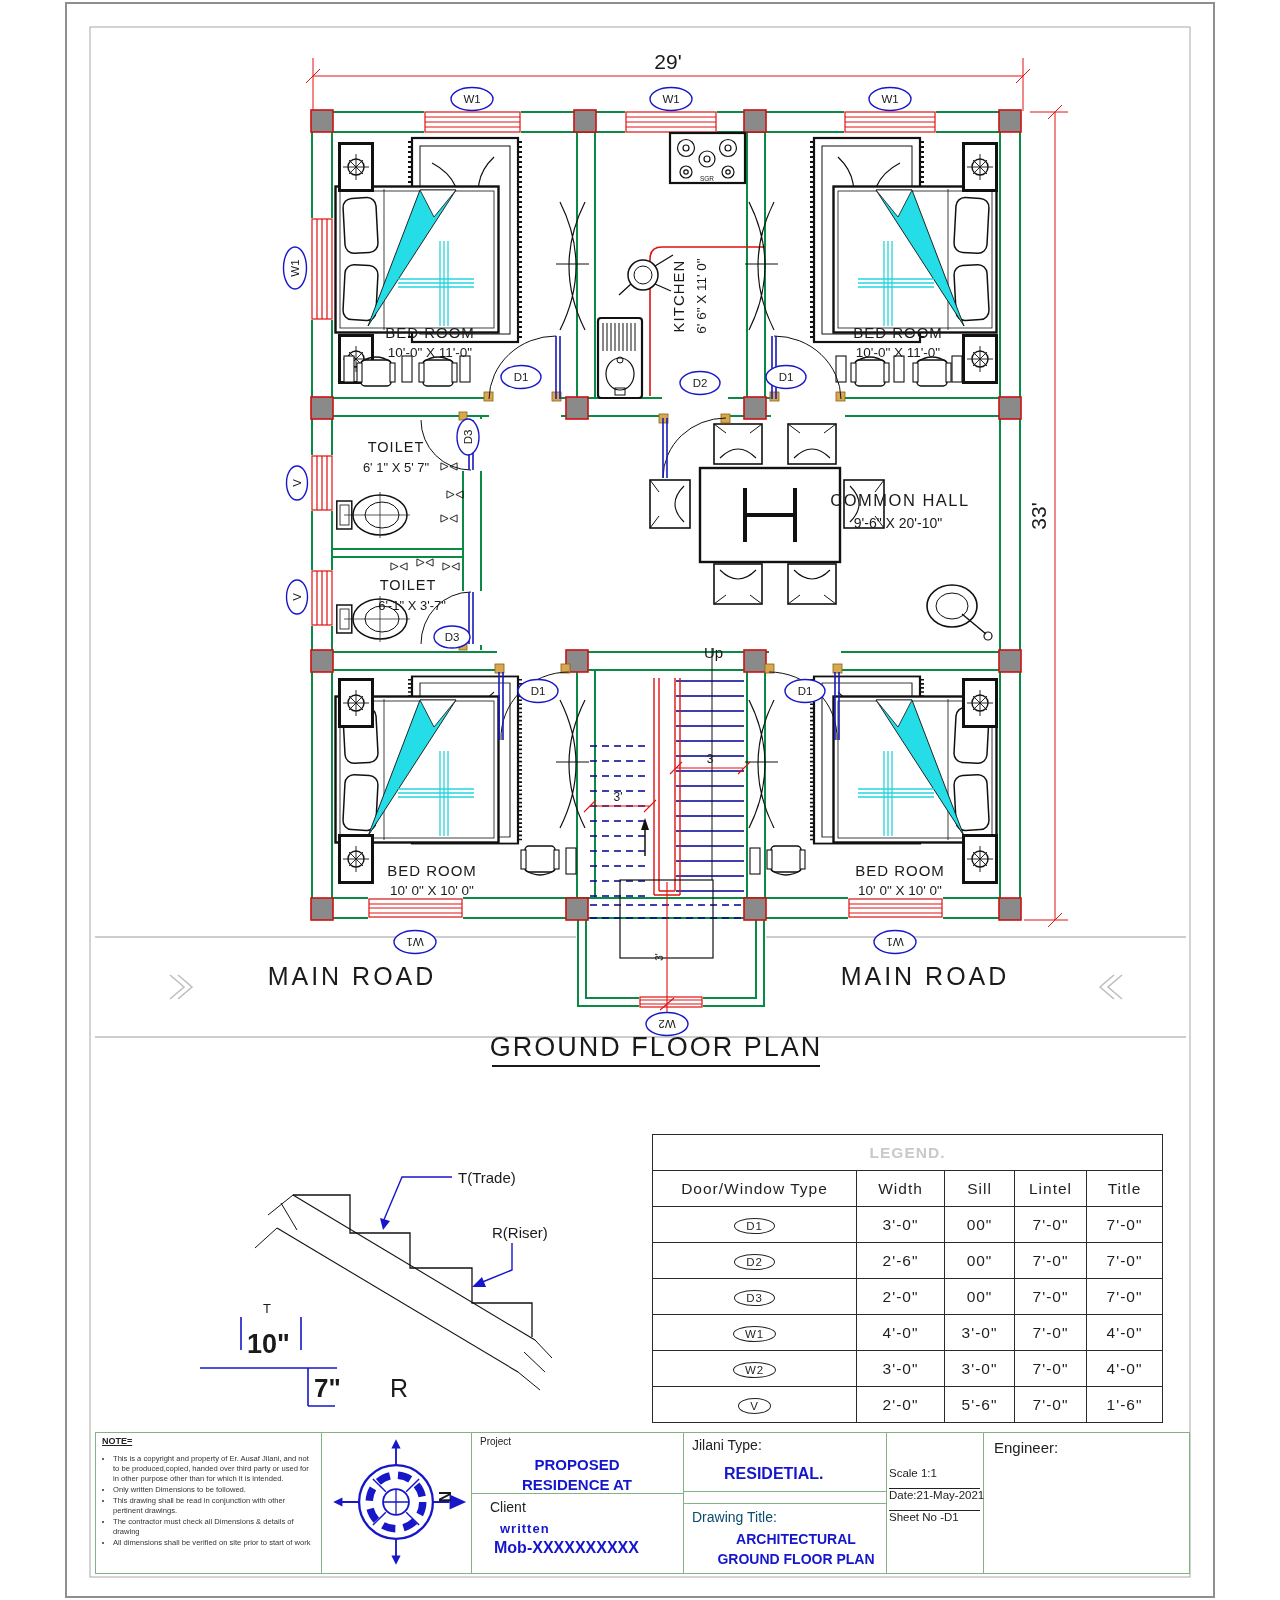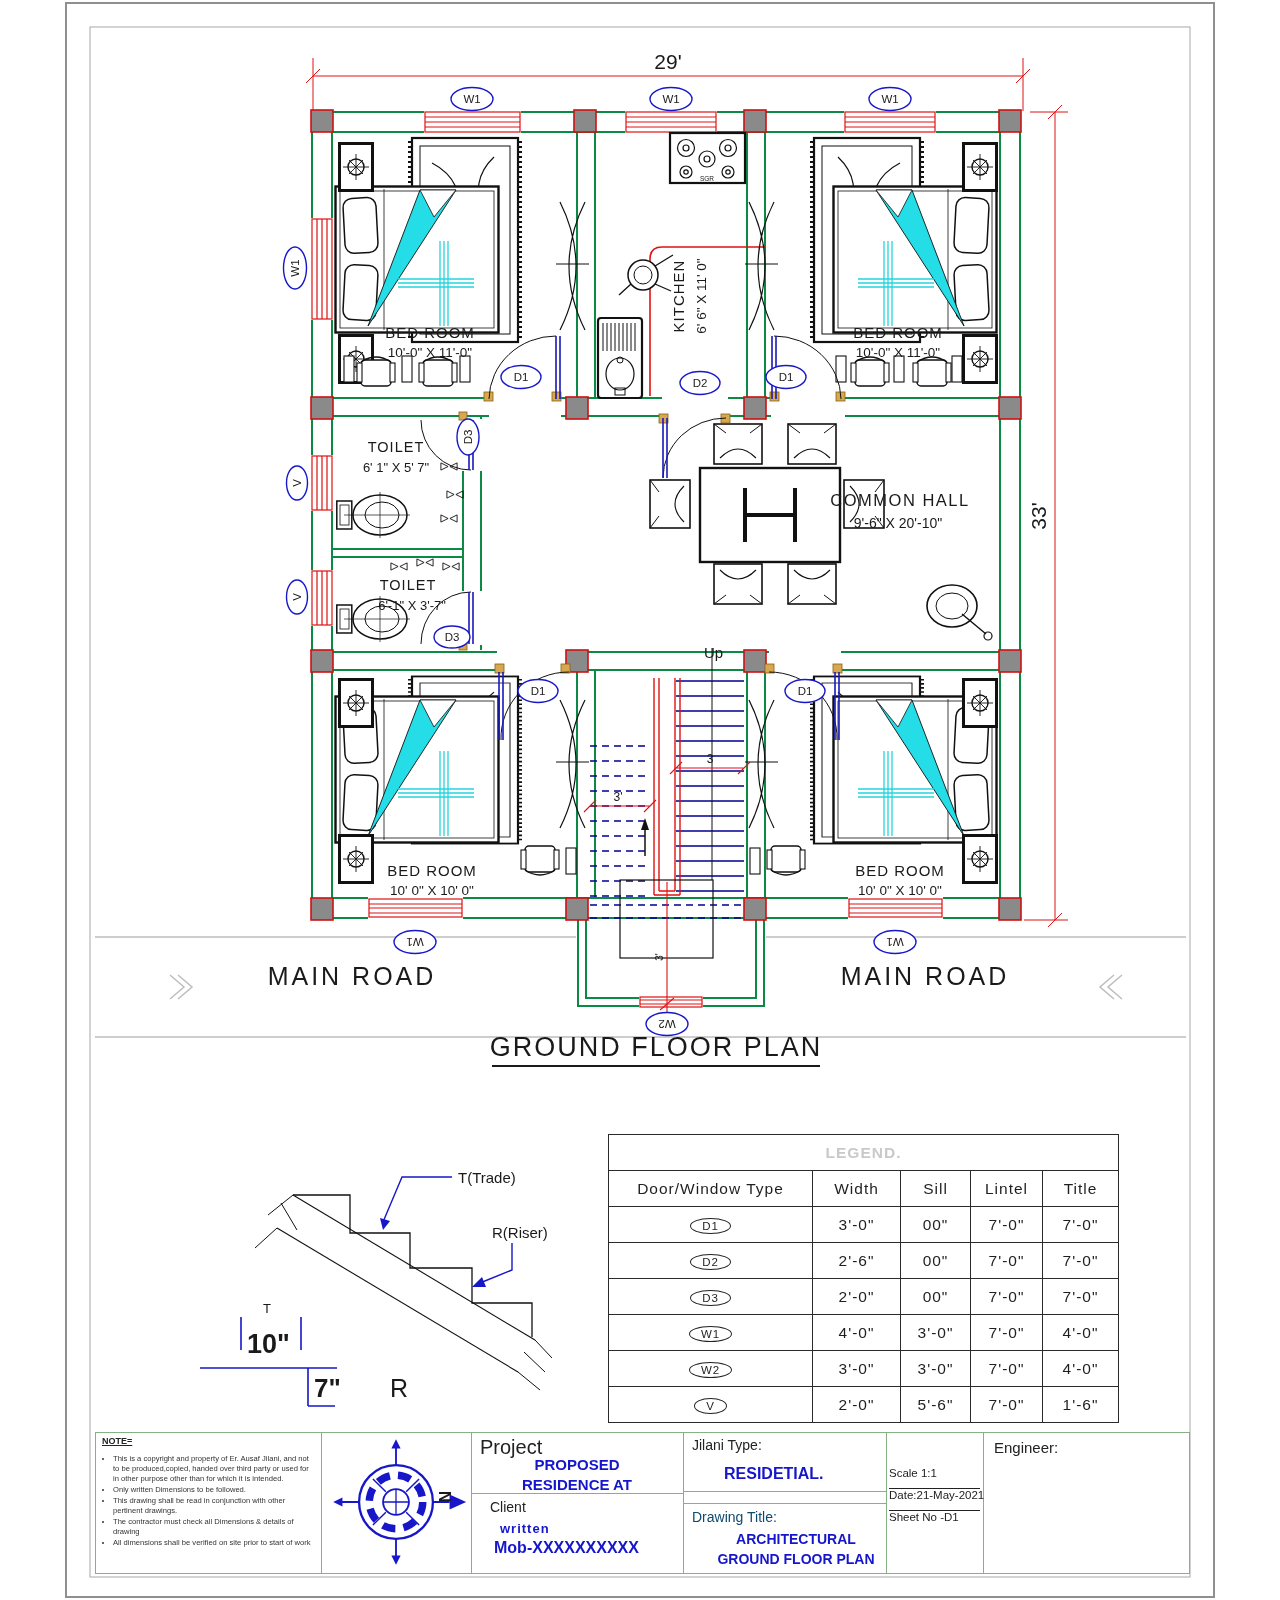--- a/index.html
+++ b/index.html
@@ -1,36 +1,36 @@
 <!DOCTYPE html>
 <html><head>
 <meta charset="utf-8">
 <style>
   html,body{margin:0;padding:0;background:#fff;}
   body{width:1280px;height:1600px;position:relative;font-family:"Liberation Sans",sans-serif;}
   .sheet{position:absolute;inset:0;width:1280px;height:1600px;background:#fff;overflow:hidden;}
   svg text{fill:#1a1a1a;}
   
-  .legend{position:absolute;left:608px;top:1134px;width:510px;border-collapse:collapse;table-layout:fixed;border-radius:31px;}
+  .legend{position:absolute;left:652px;top:1134px;width:510px;border-collapse:collapse;table-layout:fixed;border-radius:31px;}
   .legend td{border:1.6px solid #2a2a2a;text-align:center;color:#1f1f1f;background:#fff;}
   .lg-title td{font-size:26px;font-weight:bold;color:#c9c9c9;letter-spacing:4px;height:36px;}
   .lg-head td{font-size:16.5px;height:38px;letter-spacing:1px;margin-top:48px;}
   .legend tbody td{font-size:15.5px;height:33px;letter-spacing:1px;}
   .tag-pill{display:inline-block;border:1.4px solid #222;border-radius:50%;padding:1px 11px;font-size:11.5px;color:#1f1f1f;}
   
   .tb{position:absolute;left:95px;top:1432px;width:1093px;height:140px;border:1.6px solid #84b284;background:#fff;}
   .tb-v{position:absolute;top:0;bottom:0;width:0;border-left:1.6px solid #84b284;}
   .tb-cell{position:absolute;top:0;height:100%;}
   .notes{left:4px;width:216px;}
   .note-head{font-size:9px;font-weight:bold;text-decoration:underline;color:#222;margin:3px 0 8px 2px;}
   .notes ul{margin:2px 0 9px 13px;padding:0;}
   .notes li{font-size:7.6px;line-height:1.32;color:#333;margin-bottom:1px;}
   .compass{left:228px;width:144px;}
   .project{left:378px;width:206px;}
-  .proj-label{position:absolute;top:3px;left:6px;font-size:20px;color:#222;text-align:center;}
+  .proj-label{position:absolute;top:3px;left:6px;font-size:10px;color:#222;text-align:center;}
   .proj-value{position:absolute;top:22px;left:36px;width:134px;text-align:center;font-size:15px;font-weight:bold;color:#1515cc;line-height:1.35;}
   .hr-project{position:absolute;left:375px;top:60px;width:212px;border-top:1.6px solid #84b284;}
   .client-label{position:absolute;top:66px;left:16px;font-size:14px;color:#222;}
   .client-value{position:absolute;top:88px;left:26px;font-size:13px;font-weight:bold;color:#1515cc;letter-spacing:1px;}
   .client-mob{position:absolute;top:106px;left:20px;font-size:16px;font-weight:bold;color:#1515cc;}
   .ptype{left:590px;width:195px;}
   .type-label{position:absolute;top:4px;left:6px;font-size:14px;color:#222;}
   .type-value{position:absolute;top:32px;left:38px;font-size:16px;font-weight:bold;color:#1515cc;}
   .hr-type1{position:absolute;left:587px;top:58px;width:203px;border-top:1.6px solid #84b284;}
   .hr-type2{position:absolute;left:587px;top:70px;width:203px;border-top:1.6px solid #84b284;}

